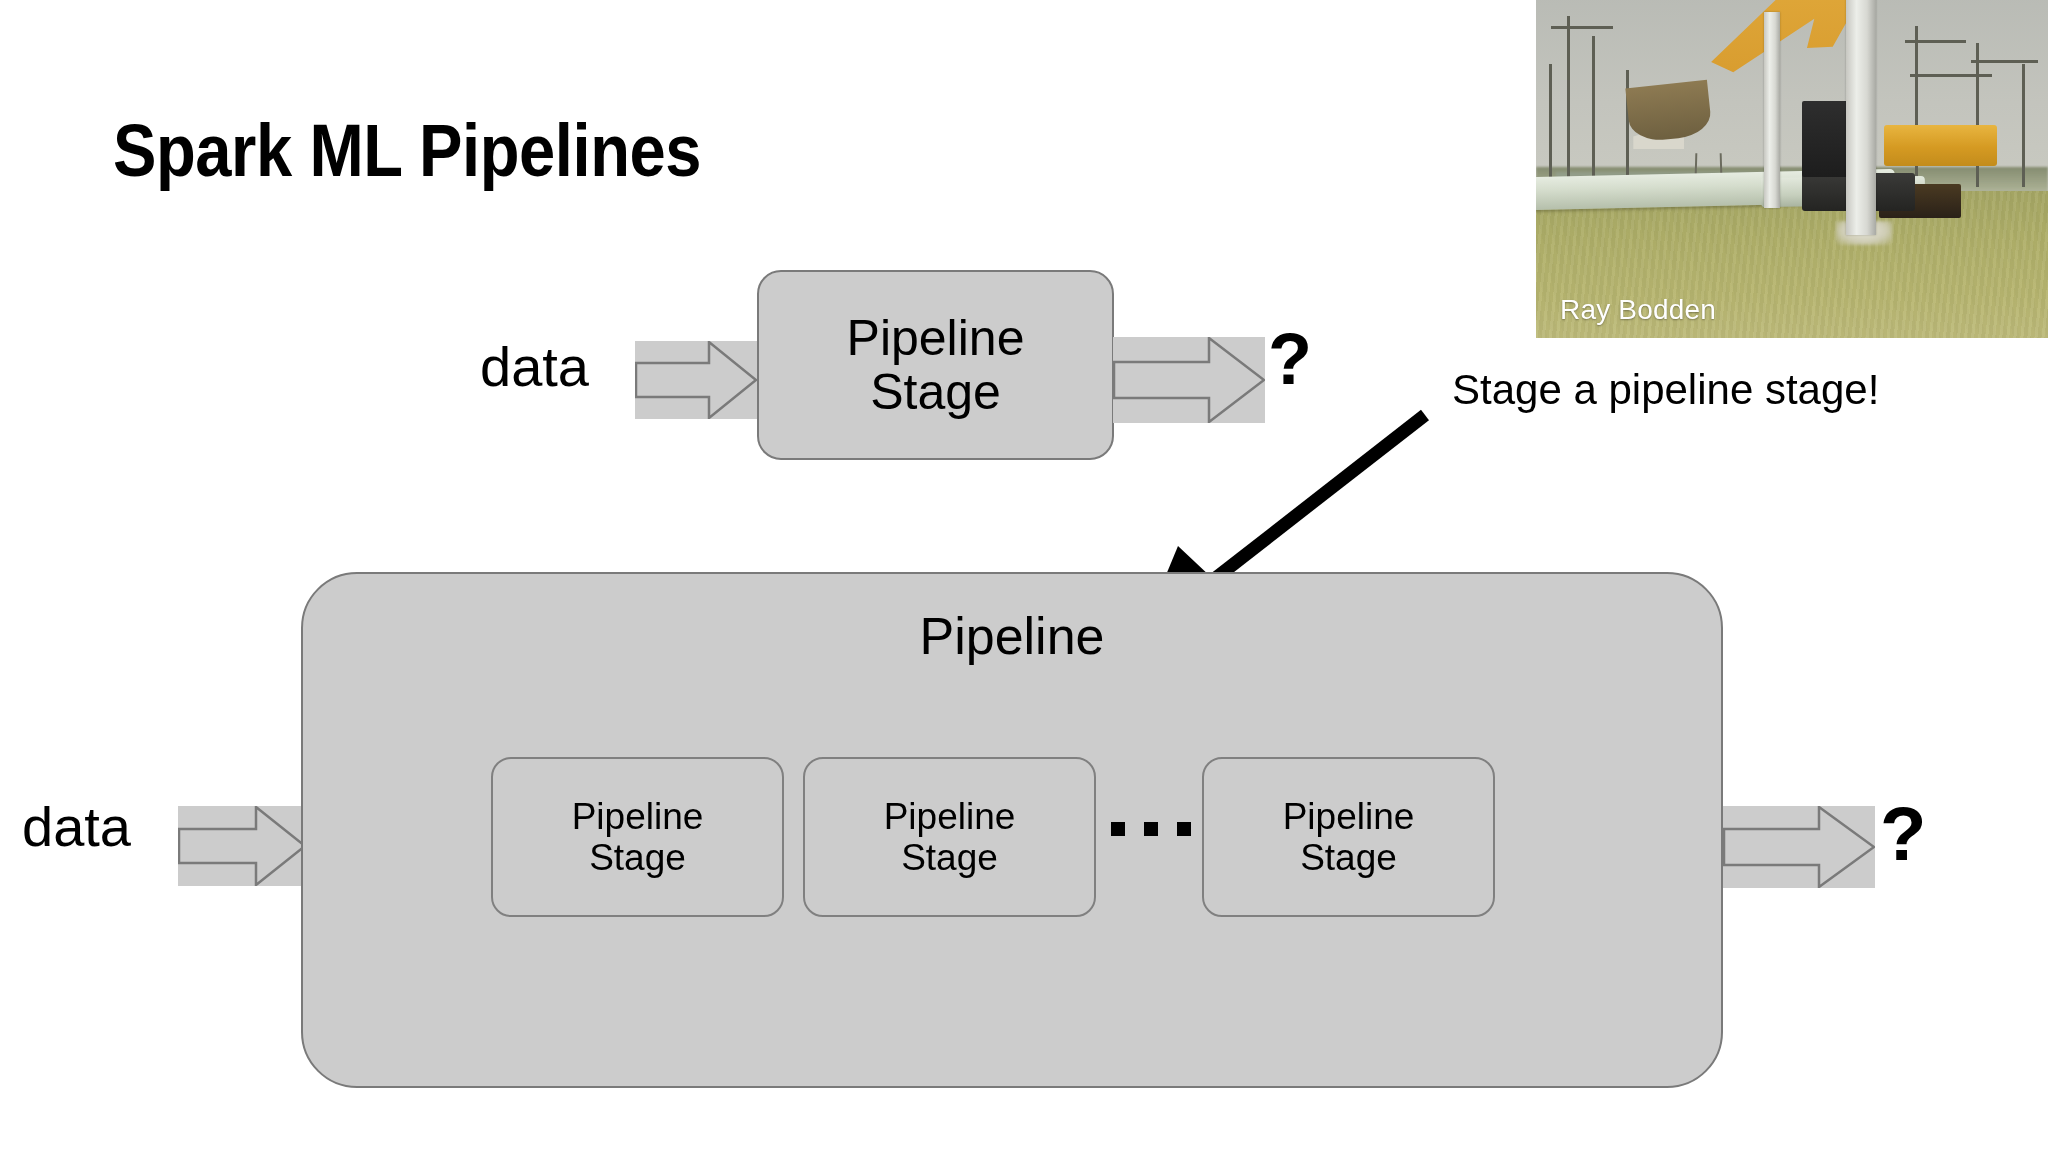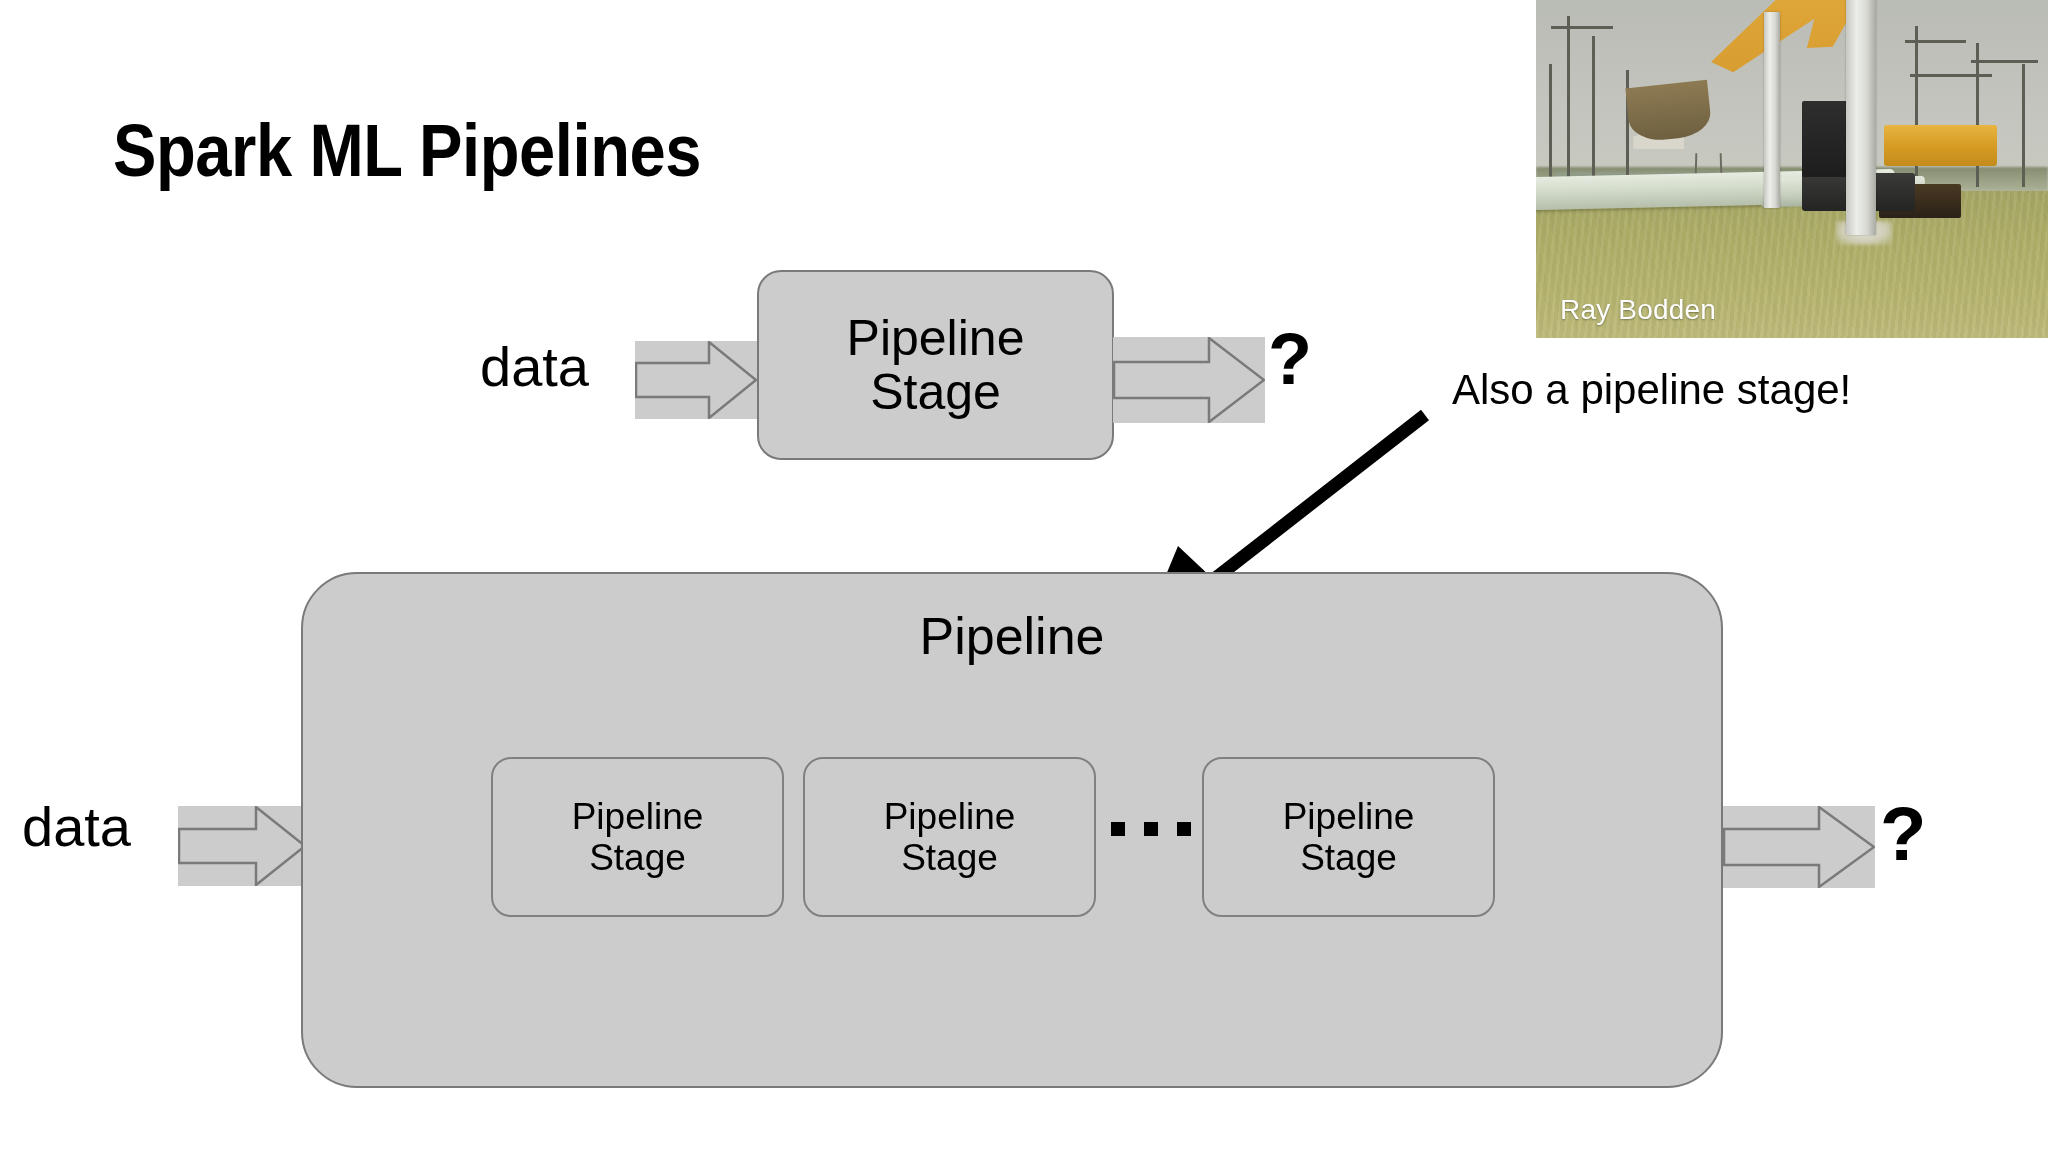--- a/index.html
+++ b/index.html
@@ -349,21 +349,21 @@
   </div>
 
   <div class="block-arrow" id="top-arrow-out">
     <svg width="152" height="86" viewBox="0 0 152 86" aria-hidden="true">
       <polygon points="1,25 96,25 96,1 151,43 96,85 96,61 1,61" fill="#CCCCCC" stroke="#7A7A7A" stroke-width="2.5" stroke-linejoin="miter"></polygon>
     </svg>
   </div>
 
   <div class="label-q" id="top-q">?</div>
 
-  <div id="annotation-text">Also a pipeline stage!</div>
+  <div id="annotation-text">Stage a pipeline stage!</div>
 
   <div id="annotation-arrow">
     <svg width="320" height="235" viewBox="0 0 320 235" aria-hidden="true">
       <line x1="305" y1="15" x2="70" y2="198" stroke="#000000" stroke-width="13" stroke-linecap="butt"></line>
       <polygon points="22,233 92,178 58,146" fill="#000000"></polygon>
       <polygon points="22,233 100,189 92,178" fill="#000000"></polygon>
     </svg>
   </div>
 
   <div class="label-data" id="bot-data">data</div>

